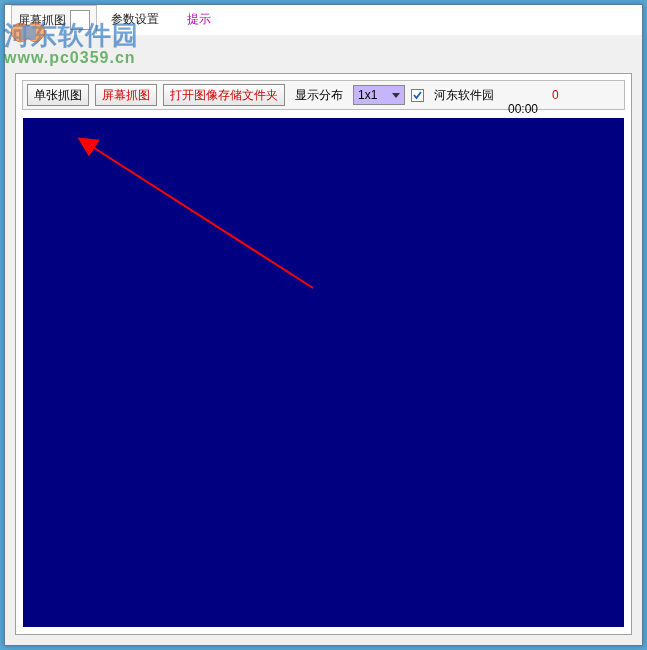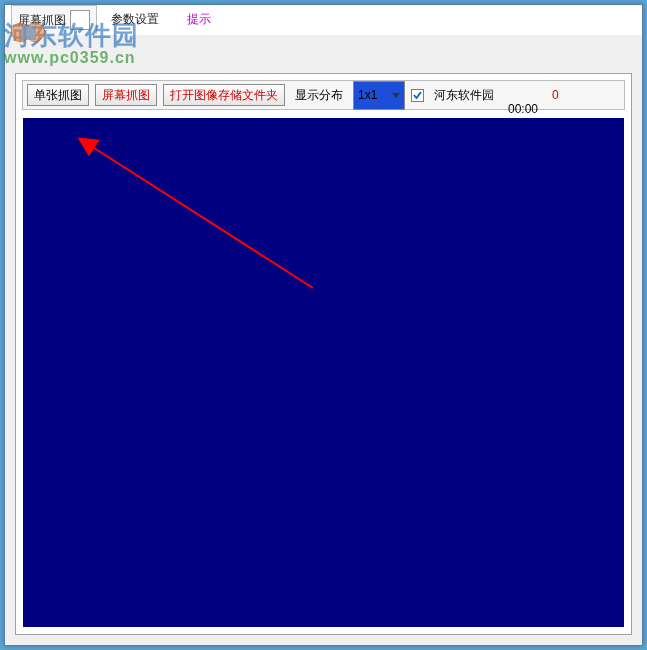--- a/index.html
+++ b/index.html
@@ -17,21 +17,21 @@
   .menuitem { display:flex; align-items:center; font-size: 12px; color:#222; padding: 0 14px;}
   .menuitem.first { border:1px solid #bfbfbf; border-bottom:none; background:#f7f7f7; padding:0 6px;}
   .menuitem.first .icon-square { width:20px; height:20px; margin-left:4px; border:1px solid #999; background:#fff; display:inline-block;}
   .menuitem.tip { color:#c000c0; }
 
   .content { position: absolute; left: 10px; top: 68px; right: 10px; bottom: 10px; background:#fff; border:1px solid #a0a0a0; }
   .toolbar { margin:6px; height:30px; border:1px solid #bcbcbc; background:#f6f6f6; display:flex; align-items:center; padding:0 4px; gap:6px;}
   .btn { height:22px; padding:0 6px; font-size:12px; border:1px solid #8a8a8a; background:linear-gradient(#fdfdfd,#e6e6e6); display:flex; align-items:center; justify-content:center; color:#000;}
   .btn.red-text { color:#d00000; }
   .label { font-size:12px; color:#000; padding:0 4px;text-align:center;}
-  .select { height:29px; width:52px; font-size:12px; border:1px solid #8a8a8a; background:#1d4ed8; display:flex; align-items:center; padding:0 4px; justify-content:space-between;}
+  .select { height:20px; width:52px; font-size:12px; border:1px solid #8a8a8a; background:#c4b5fd; display:flex; align-items:center; padding:0 4px; justify-content:space-between;}
   .select .tri { width:0; height:0; border-left:4px solid transparent; border-right:4px solid transparent; border-top:5px solid #333;}
   .chk { width:13px; height:13px; border:1px solid #7a7a7a; background:#fff; display:flex; align-items:center; justify-content:center;}
   .chk svg { display:block;}
   .time { font-size:12px; color:#000; padding:0 4px;margin-top:27px;}
   .count { font-size:12px; color:#d00000; padding:0 4px;}
   .canvas { position:absolute; left:7px; right:7px; top:44px; bottom:7px; background:#000080;}
   .arrow { position:absolute; pointer-events:none;}
 
   
   .wm { position:absolute; left:4px; top:18px; pointer-events:none;}

